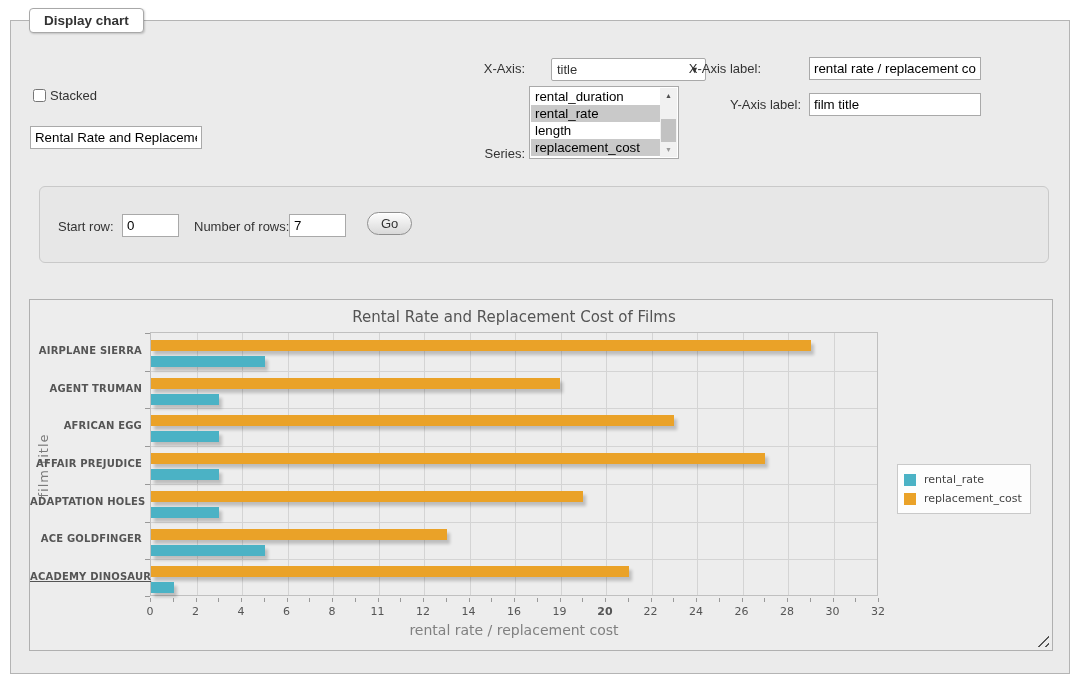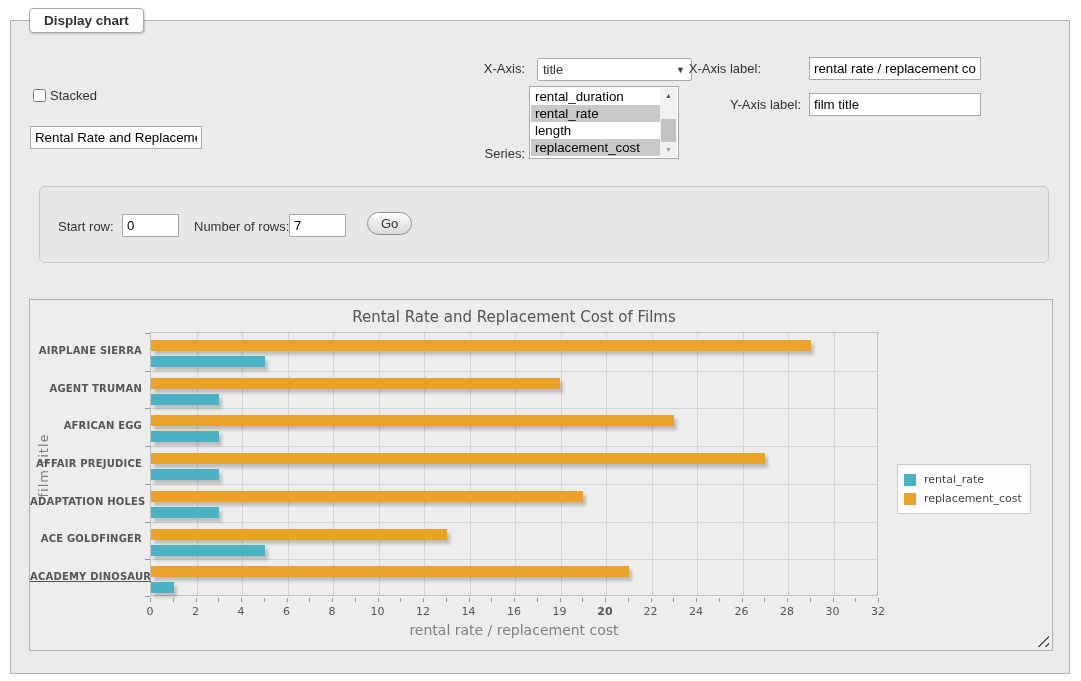--- a/index.html
+++ b/index.html
@@ -70,21 +70,21 @@
   <div class="legendbox">Display chart</div>
 
 
   <div class="abs" style="left:22px;top:67px;">
     <label><input type="checkbox" id="stacked" style=""><span>Stacked</span></label>
   </div>
 
   <input type="text" class="abs" style="left: 19px; top: 105px; width: 172px;" value="Rental Rate and Replacement Cost of Films">
 
   <span class="abs lbl" style="left:460px;top:40px;width:54px;text-align:right;">X-Axis:</span>
-  <div class="fselect abs" style="left:526px;top:37px;">
+  <div class="fselect abs" style="left:540px;top:37px;">
     <span>title</span>
     <span class="arrow">▼</span>
   </div>
 
   <span class="abs lbl" style="left:460px;top:125px;width:54px;text-align:right;">Series:</span>
   <div class="listbox abs" style="left:518px;top:65px;">
     <div class="opts" id="series-opts">
         <div class="opt">rental_duration</div>
         <div class="opt sel">rental_rate</div>
         <div class="opt">length</div>
@@ -208,21 +208,21 @@
       <div class="xtick-minor" style="left: 757px; top: 298px;"></div>
       <div class="xtick-minor" style="left: 779.8px; top: 298px;"></div>
       <div class="xtick-minor" style="left: 802.5px; top: 298px;"></div>
       <div class="xtick-minor" style="left: 825.3px; top: 298px;"></div>
       <div class="xtick-minor" style="left: 848px; top: 298px;"></div>
       <div class="xtick-label" style="left: 120px; top: 305px;">0</div>
       <div class="xtick-label" style="left: 165.5px; top: 305px;">2</div>
       <div class="xtick-label" style="left: 211px; top: 305px;">4</div>
       <div class="xtick-label" style="left: 256.5px; top: 305px;">6</div>
       <div class="xtick-label" style="left: 302px; top: 305px;">8</div>
-      <div class="xtick-label" style="left: 347.5px; top: 305px;">10</div>
+      <div class="xtick-label" style="left: 347.5px; top: 305px;">11</div>
       <div class="xtick-label" style="left: 393px; top: 305px;">12</div>
       <div class="xtick-label" style="left: 438.5px; top: 305px;">14</div>
       <div class="xtick-label" style="left: 484px; top: 305px;">16</div>
       <div class="xtick-label" style="left: 529.5px; top: 305px;">19</div>
       <div class="xtick-label" style="left: 575px; top: 305px; font-weight: bold;">20</div>
       <div class="xtick-label" style="left: 620.5px; top: 305px;">22</div>
       <div class="xtick-label" style="left: 666px; top: 305px;">24</div>
       <div class="xtick-label" style="left: 711.5px; top: 305px;">26</div>
       <div class="xtick-label" style="left: 757px; top: 305px;">28</div>
       <div class="xtick-label" style="left: 802.5px; top: 305px;">30</div>

